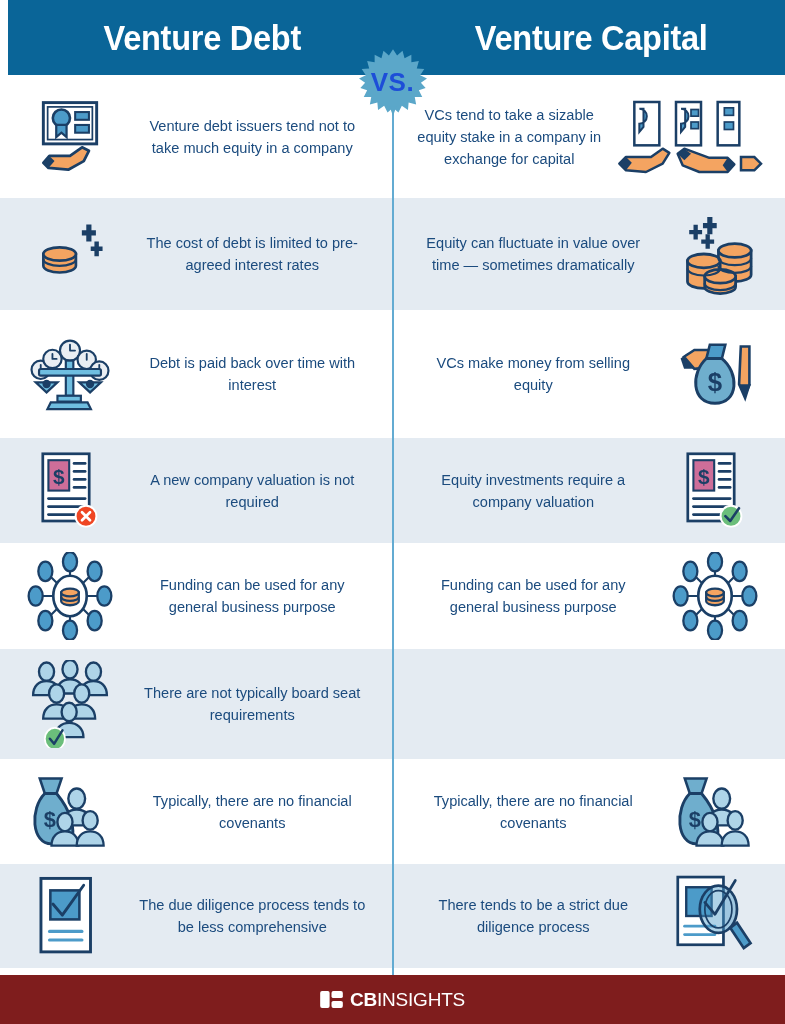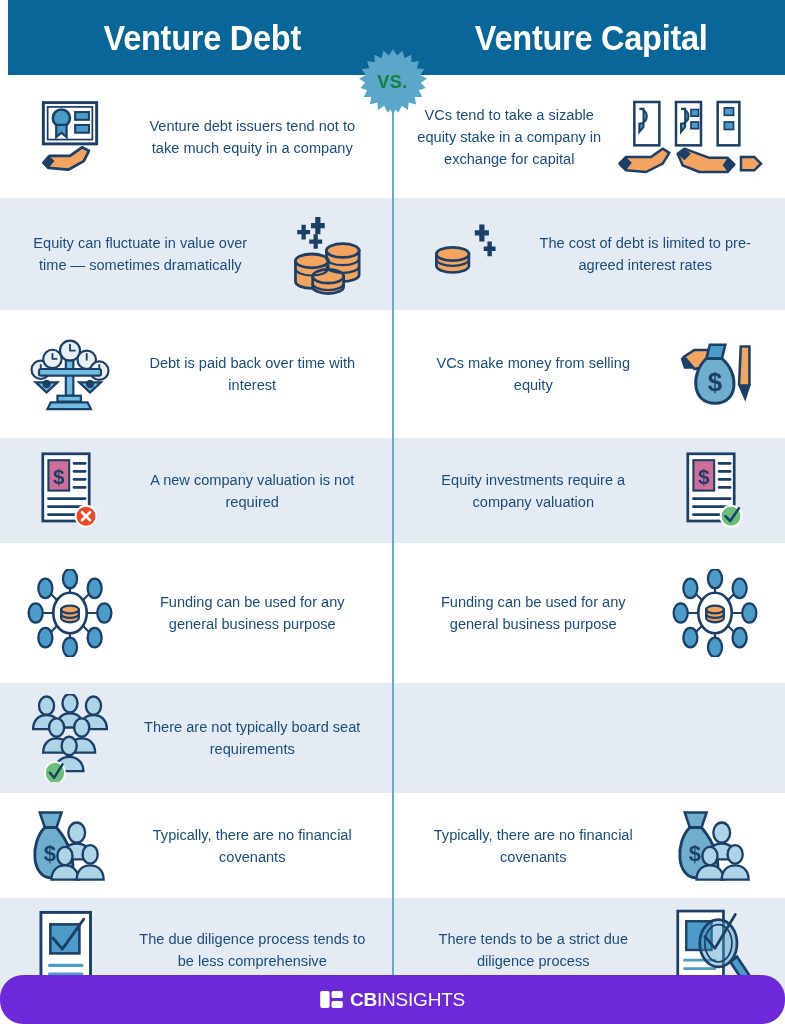--- a/index.html
+++ b/index.html
@@ -41,22 +41,22 @@
     width: 68px; height: 68px;
     margin-left: -34px;
     z-index: 6;
   }
   .vs-badge svg { display: block; width: 68px; height: 68px; }
   .vs-text {
     position: absolute;
     left: 0; top: 0;
     width: 68px; height: 68px;
     display: flex; align-items: center; justify-content: center;
-    color: #15803d;
-    font-size: 18px;
+    color: #1d4ed8;
+    font-size: 26px;
     font-weight: bold;
     letter-spacing: 0.5px;
   }
 
   
   .divider {
     position: absolute;
     left: 392px;
     top: 78px;
     width: 2px;
@@ -104,26 +104,25 @@
     transform: scaleX(0.94);
     padding: 0 4px;
   }
 
   
   .footer {
     position: absolute;
     left: 0; bottom: 0;
     width: 785px;
     height: 49px;
-    background: #6d28d9;
+    background: #7f1d1d;
     display: flex;
     align-items: center;
     justify-content: center;
     gap: 7px;
-    border-radius: 23px;
   }
   .logo-mark { display: block; }
   .logo-text {
     color: #ffffff;
     font-size: 19px;
     letter-spacing: -0.2px;
     white-space: nowrap;
   }
   .logo-text b { font-weight: bold; }
   .logo-text span { font-weight: normal; }
@@ -189,20 +188,36 @@
             <path d="M74 70 L82 64 L112 75 L134 75 L142 83 L134 92 L100 92 L80 84 Z" fill="#F4A461" stroke="#1B3F66" stroke-width="3" stroke-linejoin="round"></path>
             <path d="M74 70 L82 64 L90 70 L82 78 Z" fill="#1B3F66"></path>
             <path d="M134 75 L142 83 L134 92 L128 84 Z" fill="#1B3F66"></path>
             <path d="M150 74 L166 74 L174 82 L166 90 L150 90 Z" fill="#F4A461" stroke="#1B3F66" stroke-width="3"></path>
           </svg>
         </div>
       </div>
     </div>
 
     <div class="row alt" style="height:112px">
+      <div class="cell left">
+        <div class="icon-box">
+          <svg width="74" height="74" viewBox="0 0 100 100">
+            <g fill="#1B3F66">
+              <path d="M66 18 h6 v-8 h7 v8 h6 v7 h-6 v8 h-7 v-8 h-6 z"></path>
+              <path d="M78 40 h5 v-7 h6 v7 h5 v6 h-5 v7 h-6 v-7 h-5 z"></path>
+            </g>
+            <g stroke="#1B3F66" stroke-width="3.6" fill="#F4A461">
+              <path d="M14 50 v16 a22 9 0 0 0 44 0 v-16 z"></path>
+              <ellipse cx="36" cy="50" rx="22" ry="9"></ellipse>
+            </g>
+            <path d="M14 57 a22 9 0 0 0 44 0" fill="none" stroke="#1B3F66" stroke-width="3"></path>
+          </svg>
+        </div>
+        <div class="caption">The cost of debt is limited to pre-agreed interest rates</div>
+      </div>
       <div class="cell right">
         <div class="caption">Equity can fluctuate in value over time — sometimes dramatically</div>
         <div class="icon-box">
           <svg width="86" height="86" viewBox="0 0 100 100">
             <g fill="#1B3F66">
               <path d="M36 14 h5 v-7 h6 v7 h5 v6 h-5 v7 h-6 v-7 h-5 z"></path>
               <path d="M20 22 h5 v-6 h5 v6 h5 v5 h-5 v6 h-5 v-6 h-5 z"></path>
               <path d="M34 33 h5 v-6 h5 v6 h5 v5 h-5 v6 h-5 v-6 h-5 z"></path>
             </g>
             <g stroke="#1B3F66" stroke-width="3.2">
@@ -214,36 +229,20 @@
               <ellipse cx="56" cy="76" rx="18" ry="8" fill="#F4A461"></ellipse>
             </g>
             <g fill="none" stroke="#1B3F66" stroke-width="2.6">
               <path d="M54 55 a19 8 0 0 0 38 0"></path>
               <path d="M54 64 a19 8 0 0 0 38 0"></path>
               <path d="M18 67 a19 8 0 0 0 38 0"></path>
               <path d="M38 84 a18 8 0 0 0 36 0"></path>
             </g>
           </svg>
         </div>
-      </div>
-      <div class="cell left">
-        <div class="icon-box">
-          <svg width="74" height="74" viewBox="0 0 100 100">
-            <g fill="#1B3F66">
-              <path d="M66 18 h6 v-8 h7 v8 h6 v7 h-6 v8 h-7 v-8 h-6 z"></path>
-              <path d="M78 40 h5 v-7 h6 v7 h5 v6 h-5 v7 h-6 v-7 h-5 z"></path>
-            </g>
-            <g stroke="#1B3F66" stroke-width="3.6" fill="#F4A461">
-              <path d="M14 50 v16 a22 9 0 0 0 44 0 v-16 z"></path>
-              <ellipse cx="36" cy="50" rx="22" ry="9"></ellipse>
-            </g>
-            <path d="M14 57 a22 9 0 0 0 44 0" fill="none" stroke="#1B3F66" stroke-width="3"></path>
-          </svg>
-        </div>
-        <div class="caption">The cost of debt is limited to pre-agreed interest rates</div>
       </div>
     </div>
 
     <div class="row" style="height:128px">
       <div class="cell left">
         <div class="icon-box">
           <svg width="92" height="88" viewBox="0 0 110 100">
             <g stroke="#1B3F66" stroke-width="2.6" fill="#E9EEF3">
               <circle cx="20" cy="45" r="11"></circle>
                 <circle cx="34" cy="32" r="11"></circle>
@@ -327,21 +326,21 @@
                 <path d="M23 72 h46"></path>
                 <path d="M23 82 h46"></path>
             </g>
             <ellipse cx="70" cy="84" rx="13" ry="13" fill="#6BBE7B" stroke="#fff" stroke-width="2.4"></ellipse>
             <path d="M63 84 L69 90 L80 74" fill="none" stroke="#1B3F66" stroke-width="3.2" stroke-linecap="round" stroke-linejoin="round"></path>
           </svg>
         </div>
       </div>
     </div>
 
-    <div class="row" style="height:140px">
+    <div class="row" style="height:106px">
       <div class="cell left">
         <div class="icon-box">
           <svg width="88" height="88" viewBox="0 0 100 100">
             <g stroke="#1B3F66" stroke-width="2.4">
               <path d="M50 50 L50 16 M50 50 L50 84 M50 50 L18 50 M50 50 L82 50
                        M50 50 L26 26 M50 50 L74 26 M50 50 L26 74 M50 50 L74 74"></path>
             </g>
             <g fill="#4C9BC9" stroke="#1B3F66" stroke-width="2.6">
               <ellipse cx="50" cy="11" rx="8" ry="11"></ellipse>
               <ellipse cx="50" cy="89" rx="8" ry="11"></ellipse>

